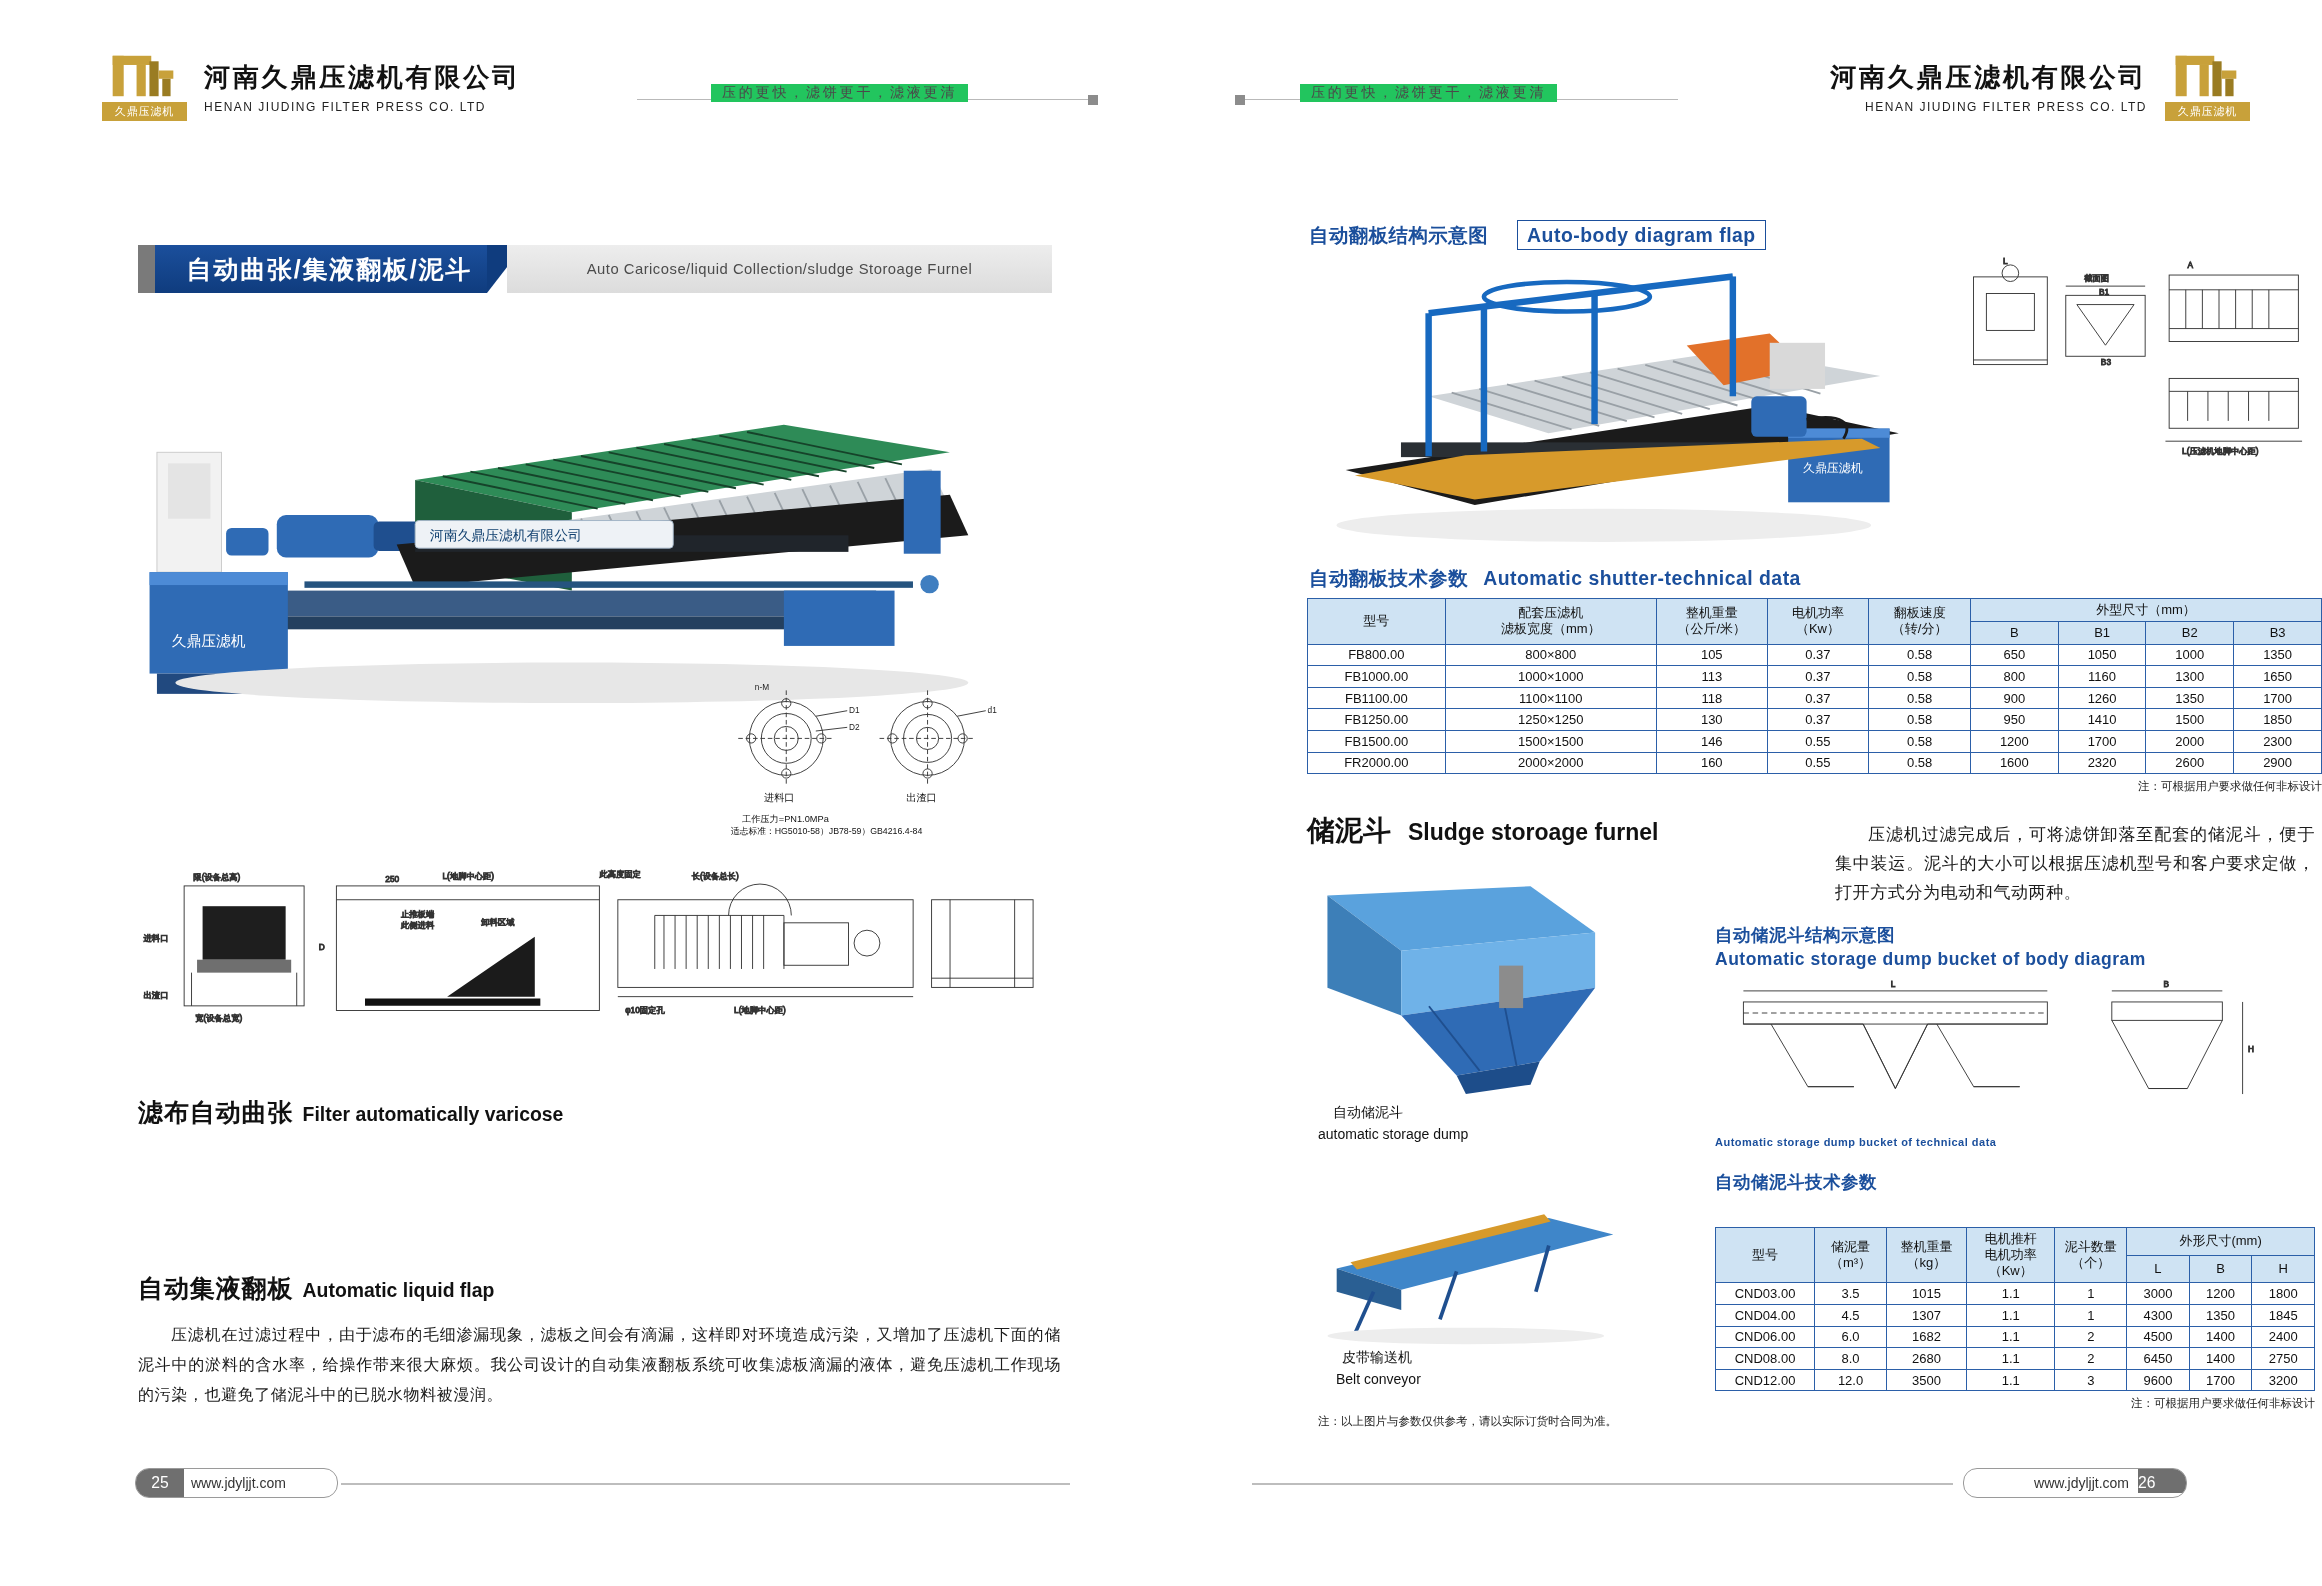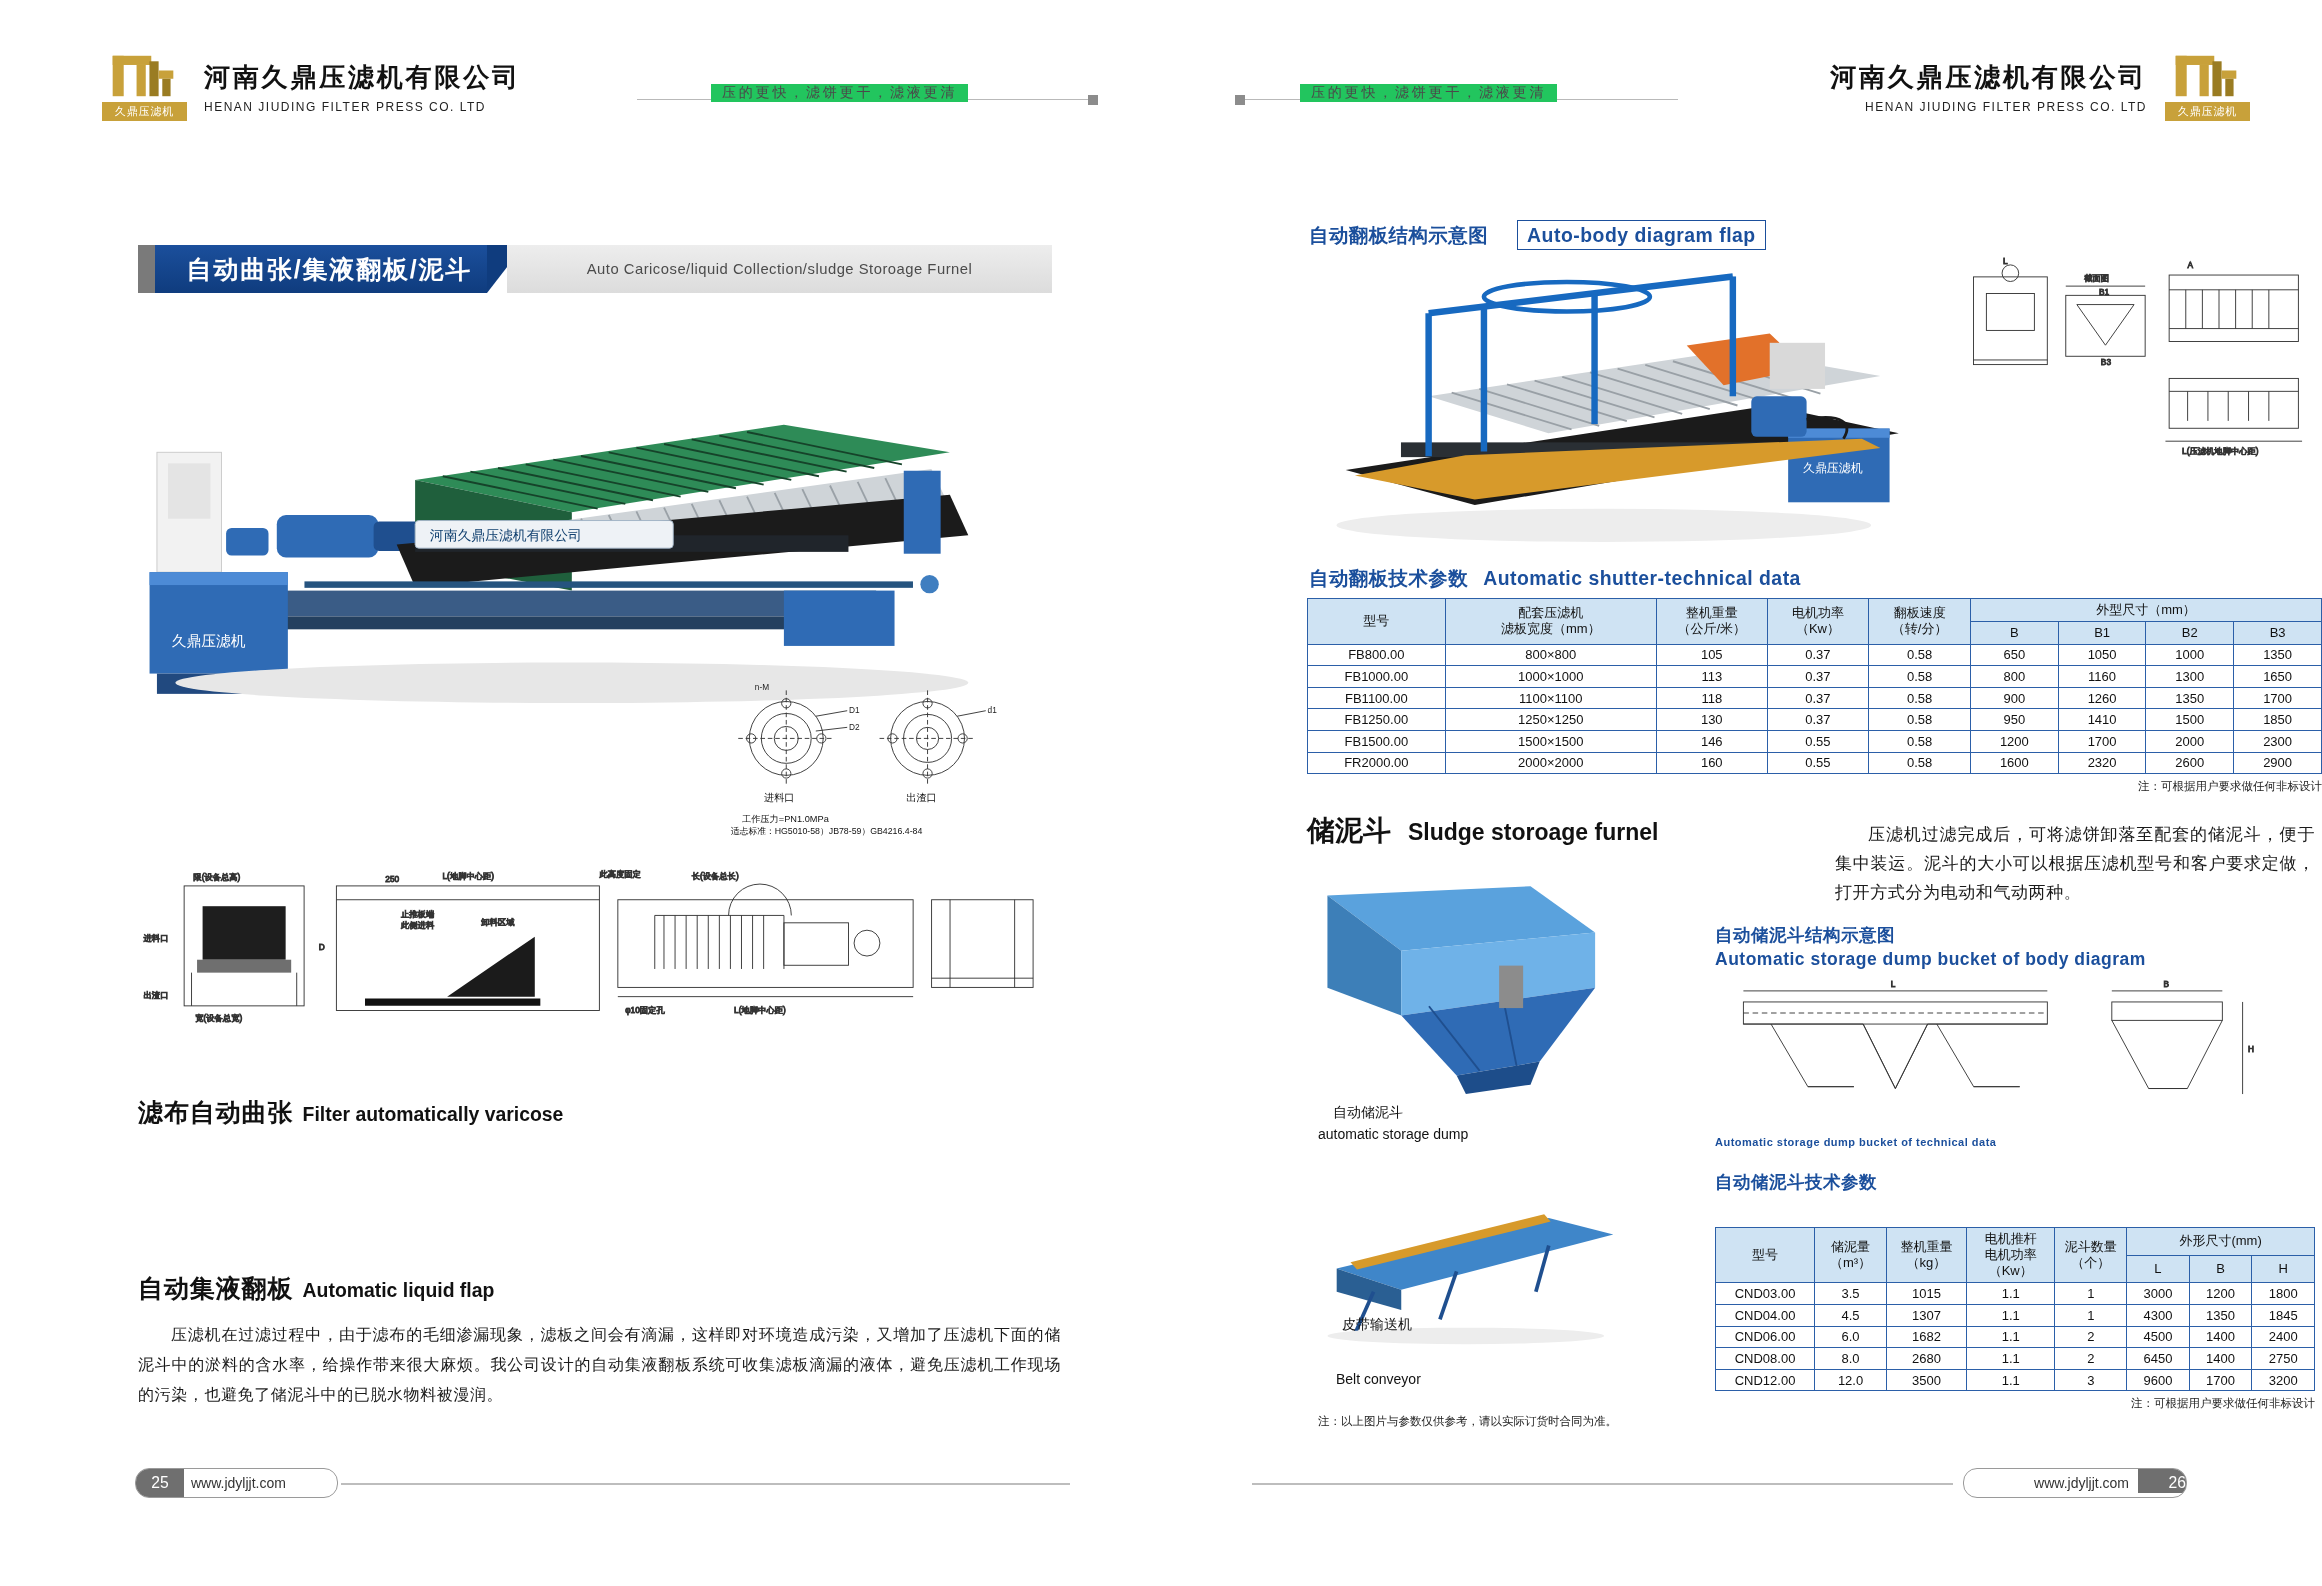--- a/index.html
+++ b/index.html
@@ -39,21 +39,21 @@
   .sec-h .cn{font-size:25px;letter-spacing:0.9px;}
   .sec-h .en{font-size:19.4px;margin-left:9.2px;}
   .para{position:absolute;font-size:16px;line-height:30px;color:#1a1a1a;text-align:justify;letter-spacing:0.6px;}
 
   .footl{position:absolute;left:135px;bottom:89px;width:201px;height:28px;border:0.9px solid #9a9a9a;border-radius:14px;overflow:hidden;}
   .footl .pg{position:absolute;left:0;top:0;width:48px;height:28px;background:#6f6f6f;color:#fff;font-size:15.7px;text-align:center;line-height:28px;}
   .footl .url{position:absolute;left:55px;top:0;line-height:28px;font-size:14px;color:#333;}
   .footl-rule{position:absolute;left:341px;bottom:102px;width:729px;height:1.8px;background:#bdbdbd;}
 
   .footr{position:absolute;right:135px;bottom:89px;width:222px;height:28px;border:0.9px solid #9a9a9a;border-radius:14px;overflow:hidden;}
-  .footr .pg{position:absolute;right:0;top:0;width:48px;height:24px;background:#6f6f6f;color:#fff;font-size:15.7px;text-align:right;line-height:28px;}
+  .footr .pg{position:absolute;right:0;top:0;width:48px;height:24px;background:#6f6f6f;color:#fff;font-size:15.7px;text-align:left;line-height:28px;}
   .footr .url{position:absolute;right:57px;top:0;line-height:28px;font-size:14px;color:#333;}
   .footr-rule{position:absolute;right:369px;bottom:102px;width:701px;height:1.8px;background:#bdbdbd;}
 
   
   .rtitle{position:absolute;font-size:19.4px;color:#1b4f9c;font-weight:bold;letter-spacing:0.5px;}
   .boxed{border:0.9px solid #1b4f9c;padding:2.8px 9.2px;}
 
   table.data{border-collapse:collapse;font-size:13px;}
   table.data th,table.data td{border:0.9px solid #2b5fa8;text-align:center;padding:2.8px 3.7px;color:#111;}
   table.data th{background:#cfe3f3;font-weight:normal;line-height:1.25;}
@@ -594,21 +594,21 @@
         <polygon points="20,95 90,118 90,140 20,120" fill="#2a5f93"></polygon>
         <polygon points="35,88 245,36 252,44 42,96" fill="#d79a2b"></polygon>
         <g stroke="#1f4f8f" stroke-width="4">
           <line x1="60" y1="120" x2="40" y2="165"></line>
           <line x1="150" y1="98" x2="132" y2="150"></line>
           <line x1="250" y1="70" x2="236" y2="120"></line>
         </g>
         <ellipse cx="160" cy="168" rx="150" ry="9" fill="#ededed"></ellipse>
       </svg>
     </div>
-    <div style="position:absolute;left:181px;top:1316px;font-size:14px;color:#111;">皮带输送机</div>
+    <div style="position:absolute;left:181px;top:1349px;font-size:14px;color:#111;">皮带输送机</div>
     <div style="position:absolute;left:175px;top:1371px;font-size:14px;color:#111;">Belt conveyor</div>
 
     <div class="rtitle" style="left:554px;top:1170px;font-size:17.5px;">自动储泥斗技术参数</div>
     <div class="rtitle" style="left:554px;top:1136px;font-size:11px;">Automatic storage dump bucket of technical data</div>
 
     <div style="position:absolute;left:554px;top:1227px;width:600px;">
       <table class="data" id="t2" style="width:600px;">
           <colgroup>
             <col style="width: 102px;">
             <col style="width: 74px;">

